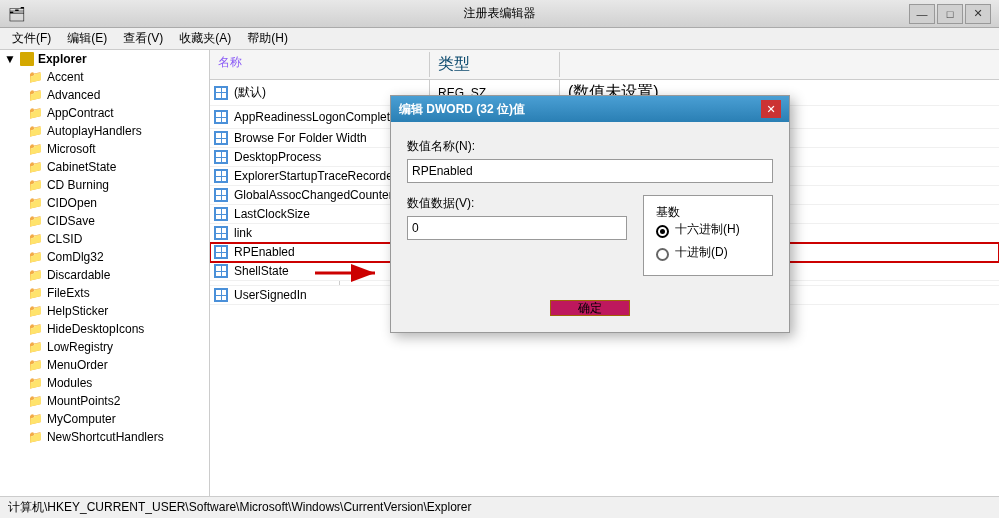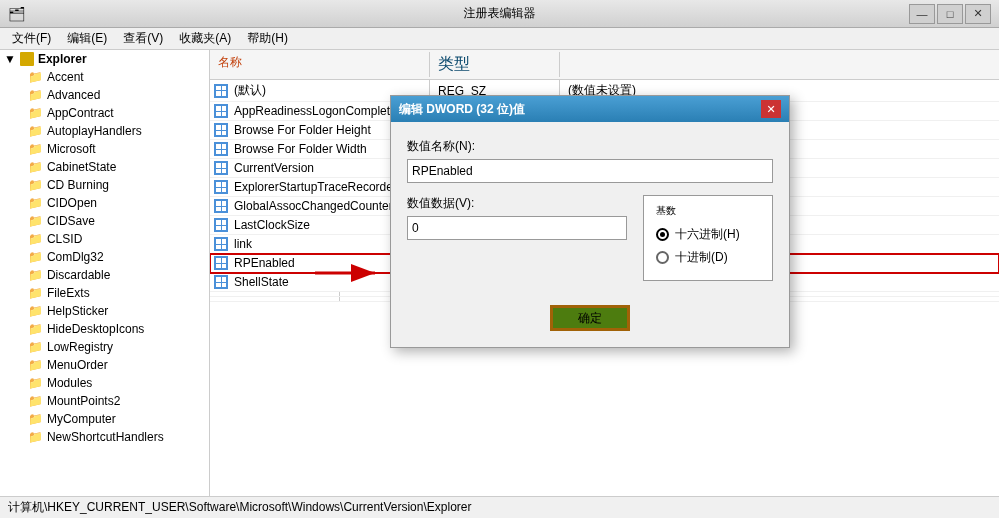--- a/index.html
+++ b/index.html
@@ -118,21 +118,21 @@
 
     
     .table-header {
       display: flex;
       background: #f5f5f5;
       border-bottom: 1px solid #ccc;
       padding: 2px 0;
       position: sticky;
       top: 0;
     }
-    .col-name { width: 220px; padding: 2px 8px; font-size: 12px; color: #c2410c; border-right: 1px solid #ccc; }
+    .col-name { width: 220px; padding: 2px 8px; font-size: 12px; color: #8b5cf6; border-right: 1px solid #ccc; }
     .col-type { width: 130px; padding: 2px 8px; font-size: 16px; color: #0c4a6e; border-right: 1px solid #ccc; }
     .col-data { flex: 1; padding: 2px 8px; font-size: 12px; color: #000; }
 
     
     .table-row {
       display: flex;
       border-bottom: 1px solid #f0f0f0;
       cursor: pointer;
     }
     .cell-name {
@@ -150,21 +150,21 @@
       width: 130px;
       padding: 2px 8px;
       font-size: 12px;
       border-right: 1px solid #ccc;
       display: flex;
       align-items: center;
     }
     .cell-data {
       flex: 1;
       padding: 2px 8px;
-      font-size: 12px;
+      font-size: 16px;
       display: flex;
       align-items: center;
     }
 
     
     .status-bar {
       position: absolute;
       bottom: 0;
       left: 0;
       right: 0;
@@ -248,27 +248,26 @@
     .dialog-input-area {
       flex: 1;
     }
     .dialog-radio-group {
       border: 1px solid #999;
       padding: 8px 12px;
       background: #fff;
       min-width: 130px;
     }
     .dialog-radio-title {
-      font-size: 10px;
+      font-size: 12px;
       color: #000;
-      margin-bottom: 8px;
     }
     .radio-item {
       display: flex;
-      align-items: center;
+      align-items: flex-end;
       gap: 6px;
       margin-bottom: 6px;
       font-size: 12px;
       cursor: pointer;
     }
     .radio-circle {
       width: 13px;
       height: 13px;
       border-radius: 50%;
       border: 2px solid #666;
@@ -287,23 +286,23 @@
       border-radius: 50%;
     }
     .dialog-footer {
       display: flex;
       justify-content: center;
       gap: 12px;
       padding: 8px 16px 16px;
     }
     .dialog-btn {
       width: 80px;
-      height: 26px;
-      background: #4d7c0f;
-      border: 3px solid #a16207;
+      height: 16px;
+      background: #be185d;
+      border: 1px solid #a16207;
       font-size: 12px;
       cursor: pointer;
       display: flex;
       align-items: center;
       justify-content: center;
     }
 
     
     .arrow-indicator {
       position: absolute;
@@ -470,33 +469,20 @@
             <span style="background:#fff;"></span>
             <span style="background:#fff;"></span>
             <span style="background:#fff;"></span>
           </span>
         <span>AppReadinessLogonComplete</span>
       </div>
       <div class="cell-type">REG_DWORD</div>
       <div class="cell-data">0x00000001 (1)</div>
     </div>
 
-    <div class="table-row">
-      <div class="cell-name">
-        <span style="display:inline-grid;grid-template-columns:1fr 1fr;gap:1px;width:14px;height:14px;background:#4a90d9;padding:2px;flex-shrink:0;margin-right:4px;">
-            <span style="background:#fff;"></span>
-            <span style="background:#fff;"></span>
-            <span style="background:#fff;"></span>
-            <span style="background:#fff;"></span>
-          </span>
-        <span>Browse For Folder Height</span>
-      </div>
-      <div class="cell-type"></div>
-      <div class="cell-data"></div>
-    </div>
 
     <div class="table-row">
       <div class="cell-name">
         <span style="display:inline-grid;grid-template-columns:1fr 1fr;gap:1px;width:14px;height:14px;background:#4a90d9;padding:2px;flex-shrink:0;margin-right:4px;">
             <span style="background:#fff;"></span>
             <span style="background:#fff;"></span>
             <span style="background:#fff;"></span>
             <span style="background:#fff;"></span>
           </span>
         <span>Browse For Folder Width</span>
@@ -506,21 +492,21 @@
     </div>
 
     <div class="table-row">
       <div class="cell-name">
         <span style="display:inline-grid;grid-template-columns:1fr 1fr;gap:1px;width:14px;height:14px;background:#4a90d9;padding:2px;flex-shrink:0;margin-right:4px;">
             <span style="background:#fff;"></span>
             <span style="background:#fff;"></span>
             <span style="background:#fff;"></span>
             <span style="background:#fff;"></span>
           </span>
-        <span>CurrentVersion</span>
+        <span>DesktopProcess</span>
       </div>
       <div class="cell-type"></div>
       <div class="cell-data"></div>
     </div>
 
     <div class="table-row">
       <div class="cell-name">
         <span style="display:inline-grid;grid-template-columns:1fr 1fr;gap:1px;width:14px;height:14px;background:#4a90d9;padding:2px;flex-shrink:0;margin-right:4px;">
             <span style="background:#fff;"></span>
             <span style="background:#fff;"></span>
@@ -602,20 +588,29 @@
       <div class="cell-type"></div>
       <div class="cell-data"></div>
     </div>
 
     <div class="table-row">
       <div class="cell-type"></div>
       <div class="cell-data"></div>
     </div>
 
     <div class="table-row">
+      <div class="cell-name">
+        <span style="display:inline-grid;grid-template-columns:1fr 1fr;gap:1px;width:14px;height:14px;background:#4a90d9;padding:2px;flex-shrink:0;margin-right:4px;">
+            <span style="background:#fff;"></span>
+            <span style="background:#fff;"></span>
+            <span style="background:#fff;"></span>
+            <span style="background:#fff;"></span>
+          </span>
+        <span>UserSignedIn</span>
+      </div>
       <div class="cell-type"></div>
       <div class="cell-data"></div>
     </div>
 
   </div>
 </div>
 
 <div class="status-bar">
   <span>计算机\HKEY_CURRENT_USER\Software\Microsoft\Windows\CurrentVersion\Explorer</span>
 </div>

